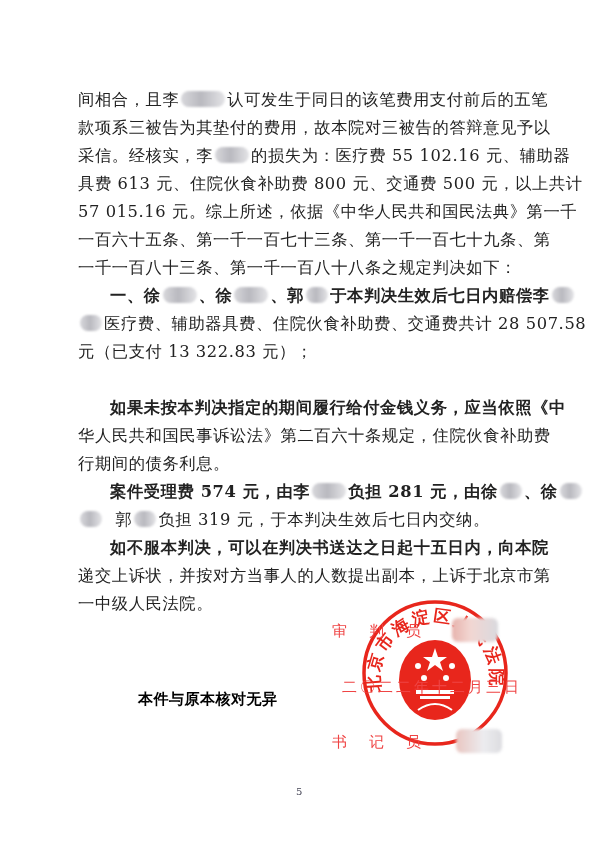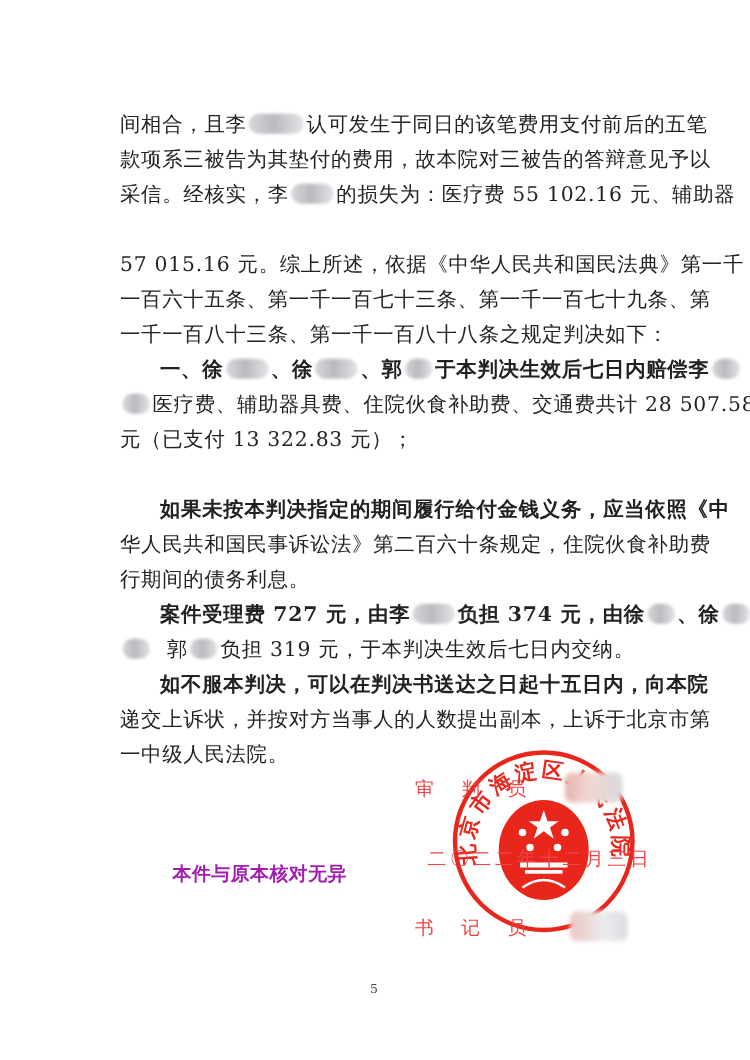--- a/index.html
+++ b/index.html
@@ -1,54 +1,57 @@
 <!DOCTYPE html>
 <html><head>
 <meta charset="utf-8">
 <style>
   html, body { margin: 0; padding: 0; background: #ffffff; }
   body { width: 600px; height: 848px; position: relative; overflow: hidden;
          font-family: "DejaVu Serif", "Liberation Serif", serif; color: #222; }
   .page { position: absolute; left: 0; top: 0; width: 600px; height: 848px; background: #fff; }
   .line { position: absolute; left: 78px; width: 452px; height: 28px; line-height: 28px;
           font-size: 16.3px; letter-spacing: 0.6px; white-space: nowrap; text-align: justify;
-          text-align-last: justify; margin-left: 18px; }
+          text-align-last: justify; }
   .line.last { text-align-last: left; }
   .line.indent { left: 110px; width: 420px; font-weight: bold; }
   .redact { display: inline-block; width: 34px; height: 16px; vertical-align: -2px;
             background: linear-gradient(90deg, #d8d8dc 0%, #b9b9bf 45%, #e4e4e7 100%);
             border-radius: 8px; filter: blur(1.2px); margin: 0 2px; }
   .redact.sm { width: 22px; }
   .redact.lg { width: 44px; }
   .sig-row { position: absolute; font-size: 15px; letter-spacing: 0; white-space: nowrap; color: #ef4444; }
   .sig-label span { display: inline-block; width: 30px; }
   .sig-redact { position: absolute; width: 46px; height: 24px; border-radius: 6px; filter: blur(1.5px);
                 background: linear-gradient(90deg, #e7b3ad, #f2d6d2 40%, #d9d9de 100%); }
   .certify { position: absolute; left: 138px; top: 690px; font-size: 15px; font-weight: bold;
-             color: #a21caf; letter-spacing: 0.5px; font-family: "DejaVu Sans", "Liberation Sans", sans-serif; }
+             color: #000000; letter-spacing: 0.5px; font-family: "DejaVu Sans", "Liberation Sans", sans-serif; }
   .page-num { position: absolute; left: 296px; top: 786px; font-size: 10px; color: #445; }
   .seal { position: absolute; left: 360px; top: 598px; width: 150px; height: 150px; }
 </style>
 </head>
 <body>
 
 <div class="page">
 
   <div class="line" style="top:86px">
     <span>间相合，且李</span><span class="redact lg"></span><span>认可发生于同日的该笔费用支付前后的五笔</span>
   </div>
 
   <div class="line" style="top:114px">
     <span>款项系三被告为其垫付的费用，故本院对三被告的答辩意见予以</span>
   </div>
 
   <div class="line" style="top:142px">
     <span>采信。经核实，李</span><span class="redact"></span><span>的损失为：医疗费 55 102.16 元、辅助器</span>
   </div>
 
+  <div class="line" style="top:170px">
+    <span>具费 613 元、住院伙食补助费 800 元、交通费 500 元，以上共计</span>
+  </div>
 
   <div class="line" style="top:198px">
     <span>57 015.16 元。综上所述，依据《中华人民共和国民法典》第一千</span>
   </div>
 
   <div class="line" style="top:226px">
     <span>一百六十五条、第一千一百七十三条、第一千一百七十九条、第</span>
   </div>
 
   <div class="line last" style="top:254px">
@@ -74,21 +77,21 @@
 
   <div class="line" style="top:422px">
     <span>华人民共和国民事诉讼法》第二百六十条规定，住院伙食补助费</span>
   </div>
 
   <div class="line last" style="top:450px">
     <span>行期间的债务利息。</span>
   </div>
 
   <div class="line indent" style="top:478px">
-    <span>案件受理费 727 元，由李</span><span class="redact"></span><span>负担 374 元，由徐</span><span class="redact sm"></span><span>、徐</span><span class="redact sm"></span>
+    <span>案件受理费 574 元，由李</span><span class="redact"></span><span>负担 281 元，由徐</span><span class="redact sm"></span><span>、徐</span><span class="redact sm"></span>
   </div>
 
   <div class="line last" style="top:506px">
     <span class="redact sm"></span>&nbsp;&nbsp;<span>郭</span><span class="redact sm"></span><span>负担 319 元，于本判决生效后七日内交纳。</span>
   </div>
 
   <div class="line indent" style="top:534px">
     <span>如不服本判决，可以在判决书送达之日起十五日内，向本院</span>
   </div>
 

